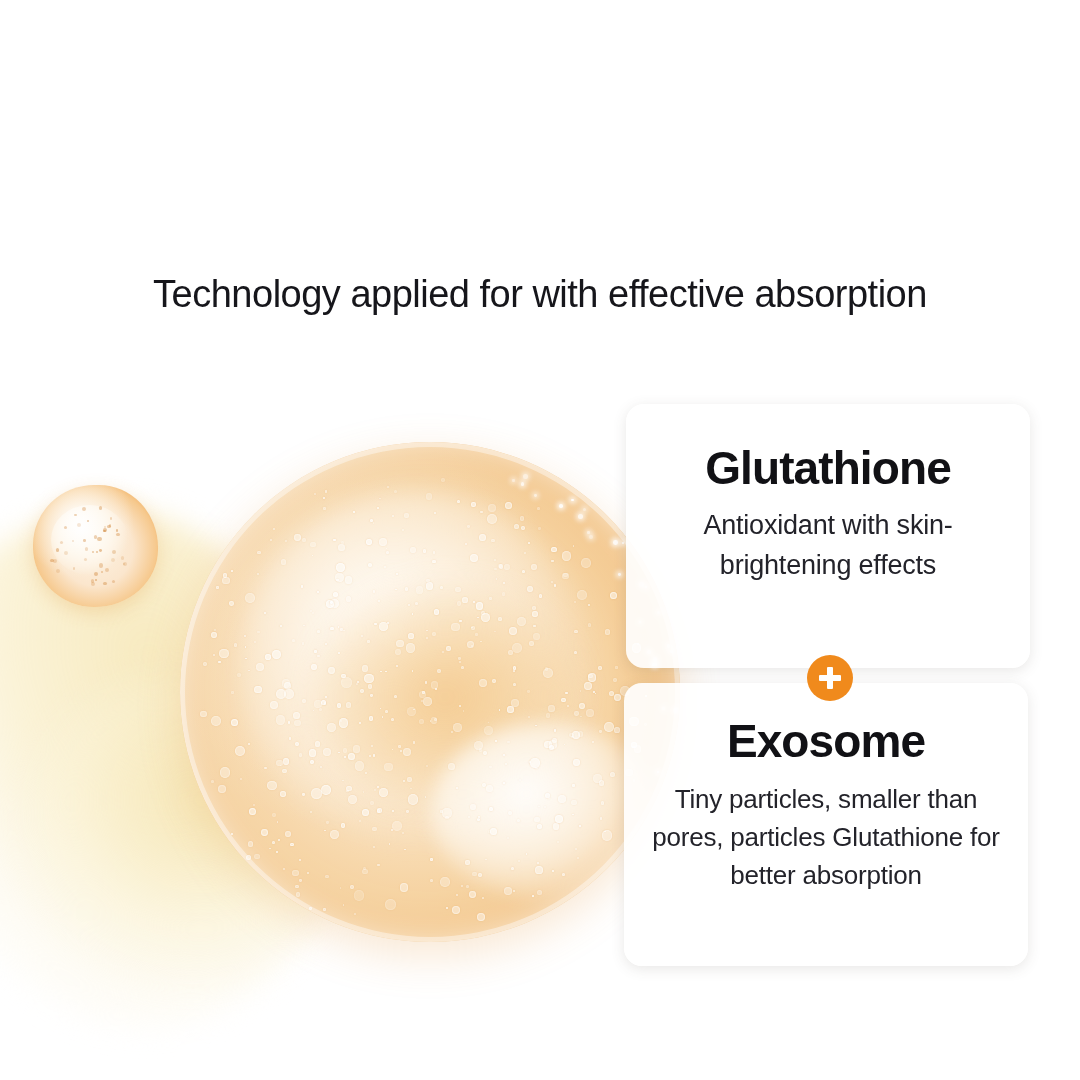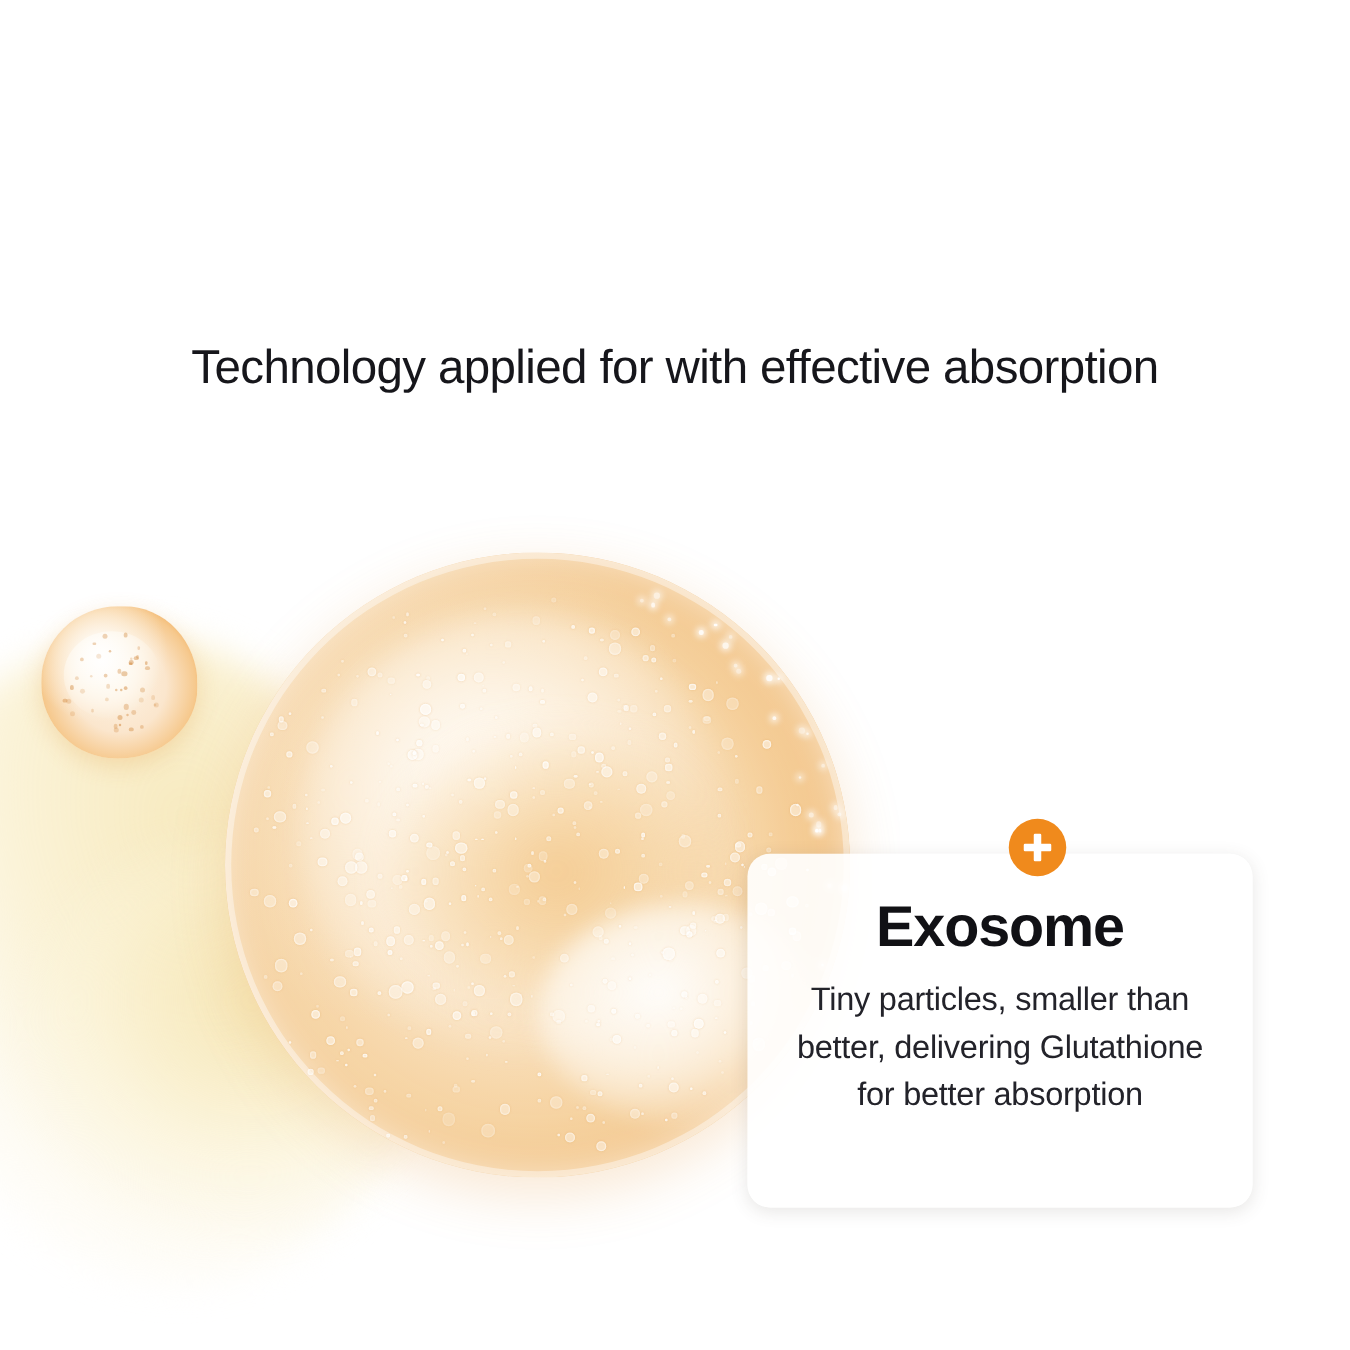--- a/index.html
+++ b/index.html
@@ -266,21 +266,21 @@
     box-sizing: border-box;
   }
   #card-glutathione {
     left: 626px;
     top: 404px;
     width: 404px;
     height: 264px;
     padding: 40px 28px 0 28px;
   }
   #card-exosome {
-    left: 598px;
+    left: 624px;
     top: 683px;
     width: 404px;
     height: 283px;
     padding: 34px 24px 0 24px;
   }
   .card-title {
     font-size: 46px;
     font-weight: bold;
     color: #111115;
     letter-spacing: -0.9px;
@@ -929,21 +929,25 @@
           <s style="left: 75.8628%; top: 12.4225%; width: 3.66746px; height: 3.66746px; opacity: 0.91;"></s>
           <s style="left: 68.6008%; top: 6.36455%; width: 5.00152px; height: 5.00152px; opacity: 0.67;"></s>
           <s style="left: 93.3558%; top: 41.595%; width: 4.25374px; height: 4.25374px; opacity: 0.64;"></s>
           <s style="left: 91.8179%; top: 35.7772%; width: 2.21591px; height: 2.21591px; opacity: 0.73;"></s>
           <s style="left: 81.7544%; top: 18.5506%; width: 4.40823px; height: 4.40823px; opacity: 0.57;"></s>
         </div>
       <div class="glass-ring"></div>
     </div>
   </div>
 
+  <div class="card" id="card-glutathione">
+    <p class="card-title">Glutathione</p>
+    <p class="card-body">Antioxidant with skin-brightening effects</p>
+  </div>
 
   <div class="plus-badge"></div>
 
   <div class="card" id="card-exosome">
     <p class="card-title">Exosome</p>
-    <p class="card-body">Tiny particles, smaller than better, delivering Glutathione for better absorption</p>
+    <p class="card-body">Tiny particles, smaller than pores, particles Glutathione for better absorption</p>
   </div>
 
 </div>
 
 </body></html>

